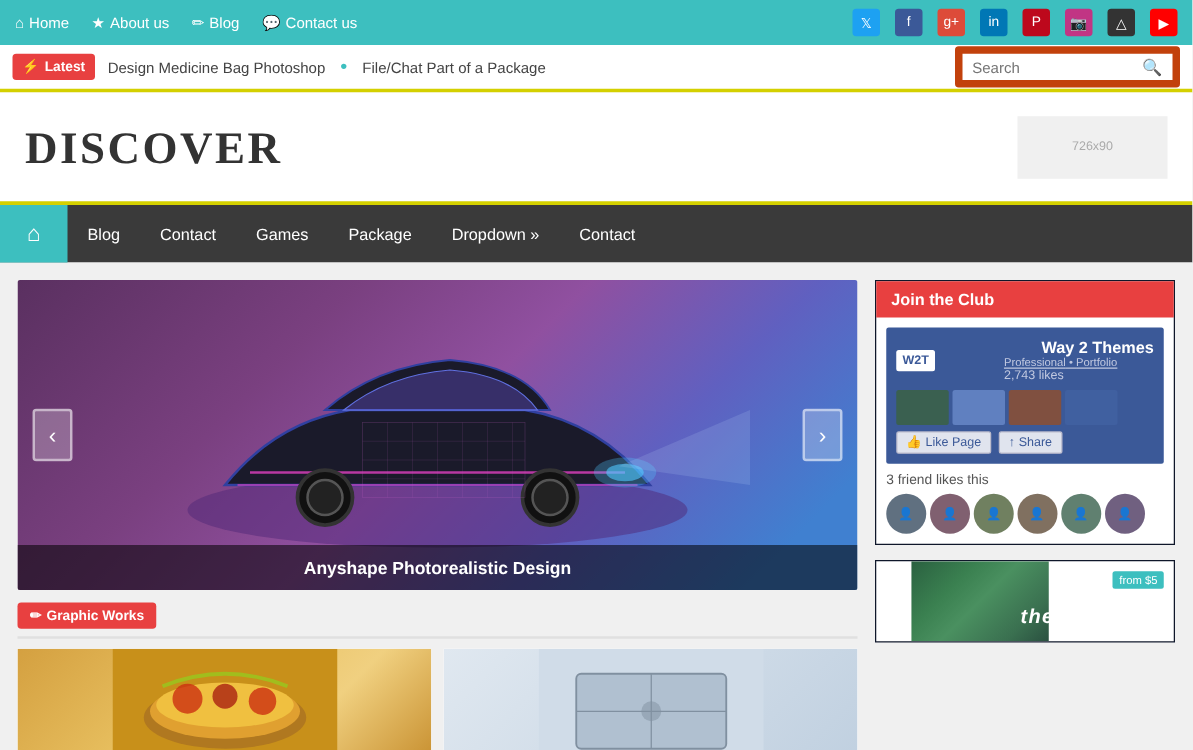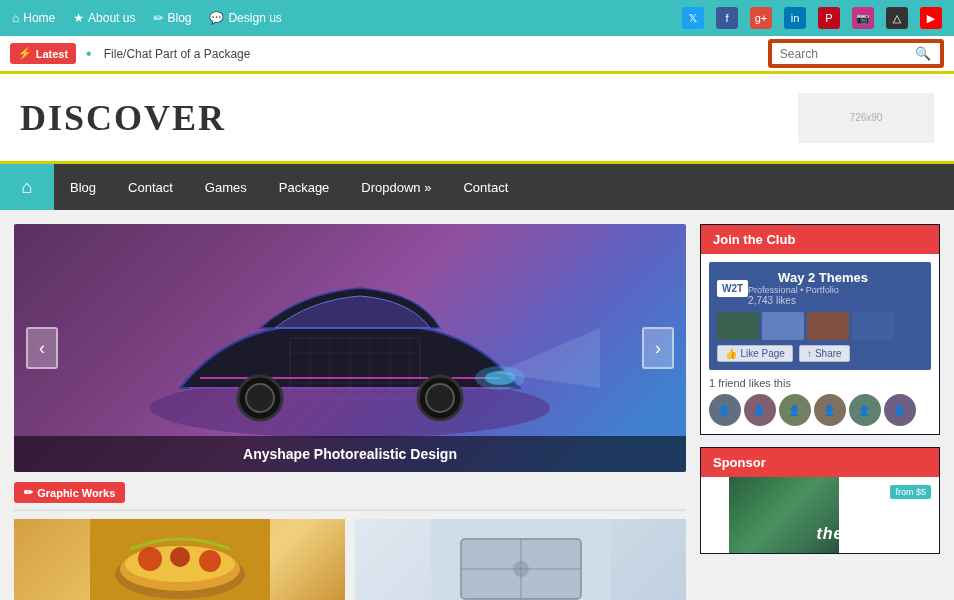--- a/index.html
+++ b/index.html
@@ -51,21 +51,21 @@
       gap: 12px;
       flex: 1;
       overflow: hidden;
       font-size: 12px;
       color: #444;
     }
     .ticker-dot { color: #3dbfbf; font-size: 16px; }
     #ticker-search {
       display: flex;
       align-items: center;
-      border: 4px solid #c2410c;
+      border: 6px solid #c2410c;
       border-radius: 3px;
       padding: 3px 8px;
       gap: 6px;
       margin-left: auto;
     }
     #ticker-search input {
       border: none;
       outline: none;
       font-size: 12px;
       color: #999;
@@ -84,21 +84,21 @@
     #logo {
       font-size: 36px;
       font-family: Georgia, serif;
       letter-spacing: 2px;
       color: #333;
       text-transform: uppercase;
       font-weight: bold;
     }
     #banner-ad {
       margin-left: auto;
-      width: 136px;
+      width: 120px;
       height: 50px;
       background: #f0f0f0;
       display: flex;
       align-items: center;
       justify-content: center;
       font-size: 10px;
       color: #aaa;
     }
 
     
@@ -250,31 +250,32 @@
       padding: 8px;
       font-size: 11px;
       color: #fff;
       border-radius: 2px;
     }
     #fb-widget-header {
       display: flex;
       align-items: center;
       gap: 0;
       margin-bottom: 6px;
+      justify-content: space-between;
     }
     #fb-logo-box {
       background: #fff;
       color: #3b5998;
       font-size: 10px;
       font-weight: bold;
       padding: 3px 5px;
       border-radius: 2px;
     }
     #fb-page-name { font-size: 13px; font-weight: bold; margin-left: 30px; }
-    #fb-tagline { font-size: 9px; color: #c0c8e0; }
+    #fb-tagline { font-size: 9px; color: #c0c8e0; text-decoration: underline; }
     #fb-thumbs {
       display: flex;
       gap: 3px;
       flex-wrap: wrap;
       margin-bottom: 5px;
     }
     .fb-thumb {
       width: 42px; height: 28px;
       background: #607090;
       border-radius: 2px;
@@ -358,41 +359,42 @@
     <a href="#">
       <span>★</span>
       <span>About us</span>
     </a>
     <a href="#">
       <span>✏</span>
       <span>Blog</span>
     </a>
     <a href="#">
       <span>💬</span>
-      <span>Design us</span>
+      <span>Contact us</span>
     </a>
   </div>
   <div id="top-bar-right">
     <div class="social-icon" style="background:#1da1f2;">𝕏</div>
     <div class="social-icon" style="background:#3b5998;">f</div>
     <div class="social-icon" style="background:#dd4b39;">g+</div>
     <div class="social-icon" style="background:#0077b5;">in</div>
     <div class="social-icon" style="background:#bd081c;">P</div>
     <div class="social-icon" style="background:#c13584;">📷</div>
     <div class="social-icon" style="background:#333;">△</div>
     <div class="social-icon" style="background:#ff0000;">▶</div>
   </div>
 </div>
 
 <div id="ticker-bar">
   <div id="latest-badge">
     <span>⚡</span>
     <span>Latest</span>
   </div>
   <div id="ticker-items">
+    <span>Design Medicine Bag Photoshop</span>
     <span class="ticker-dot">•</span>
     <span>File/Chat Part of a Package</span>
   </div>
   <div id="ticker-search">
     <input type="text" placeholder="Search" style="">
     <span>🔍</span>
   </div>
 </div>
 
 <div id="header">
@@ -535,35 +537,34 @@
             <div class="fb-action-btn">
               <span>👍</span>
               <span>Like Page</span>
             </div>
             <div class="fb-action-btn">
               <span>↑</span>
               <span>Share</span>
             </div>
           </div>
         </div>
-        <div id="friend-likes">1 friend likes this</div>
+        <div id="friend-likes">3 friend likes this</div>
         <div id="friend-avatars">
           <div class="friend-avatar" style="background:#607080;">👤</div>
           <div class="friend-avatar" style="background:#806070;">👤</div>
           <div class="friend-avatar" style="background:#708060;">👤</div>
           <div class="friend-avatar" style="background:#807060;">👤</div>
           <div class="friend-avatar" style="background:#608070;">👤</div>
           <div class="friend-avatar" style="background:#706080;">👤</div>
         </div>
       </div>
     </div>
 
     <div class="sidebar-widget">
-      <div class="widget-title">Sponsor</div>
-      <div style="padding:0;overflow:hidden;position:relative;height:76px;margin-left:28px;">
+      <div style="padding:0;overflow:hidden;position:relative;height:64px;margin-left:28px;">
         <div class="sponsor-bg-shapes"></div>
         <div id="sponsor-badge">from $5</div>
         <div id="themeforest-logo" style="position:absolute;bottom:10px;right:8px;font-style:italic;font-size:16px;color:#fff;">themeforest</div>
       </div>
     </div>
 
   </div>
 </div>
 
 </body></html>

